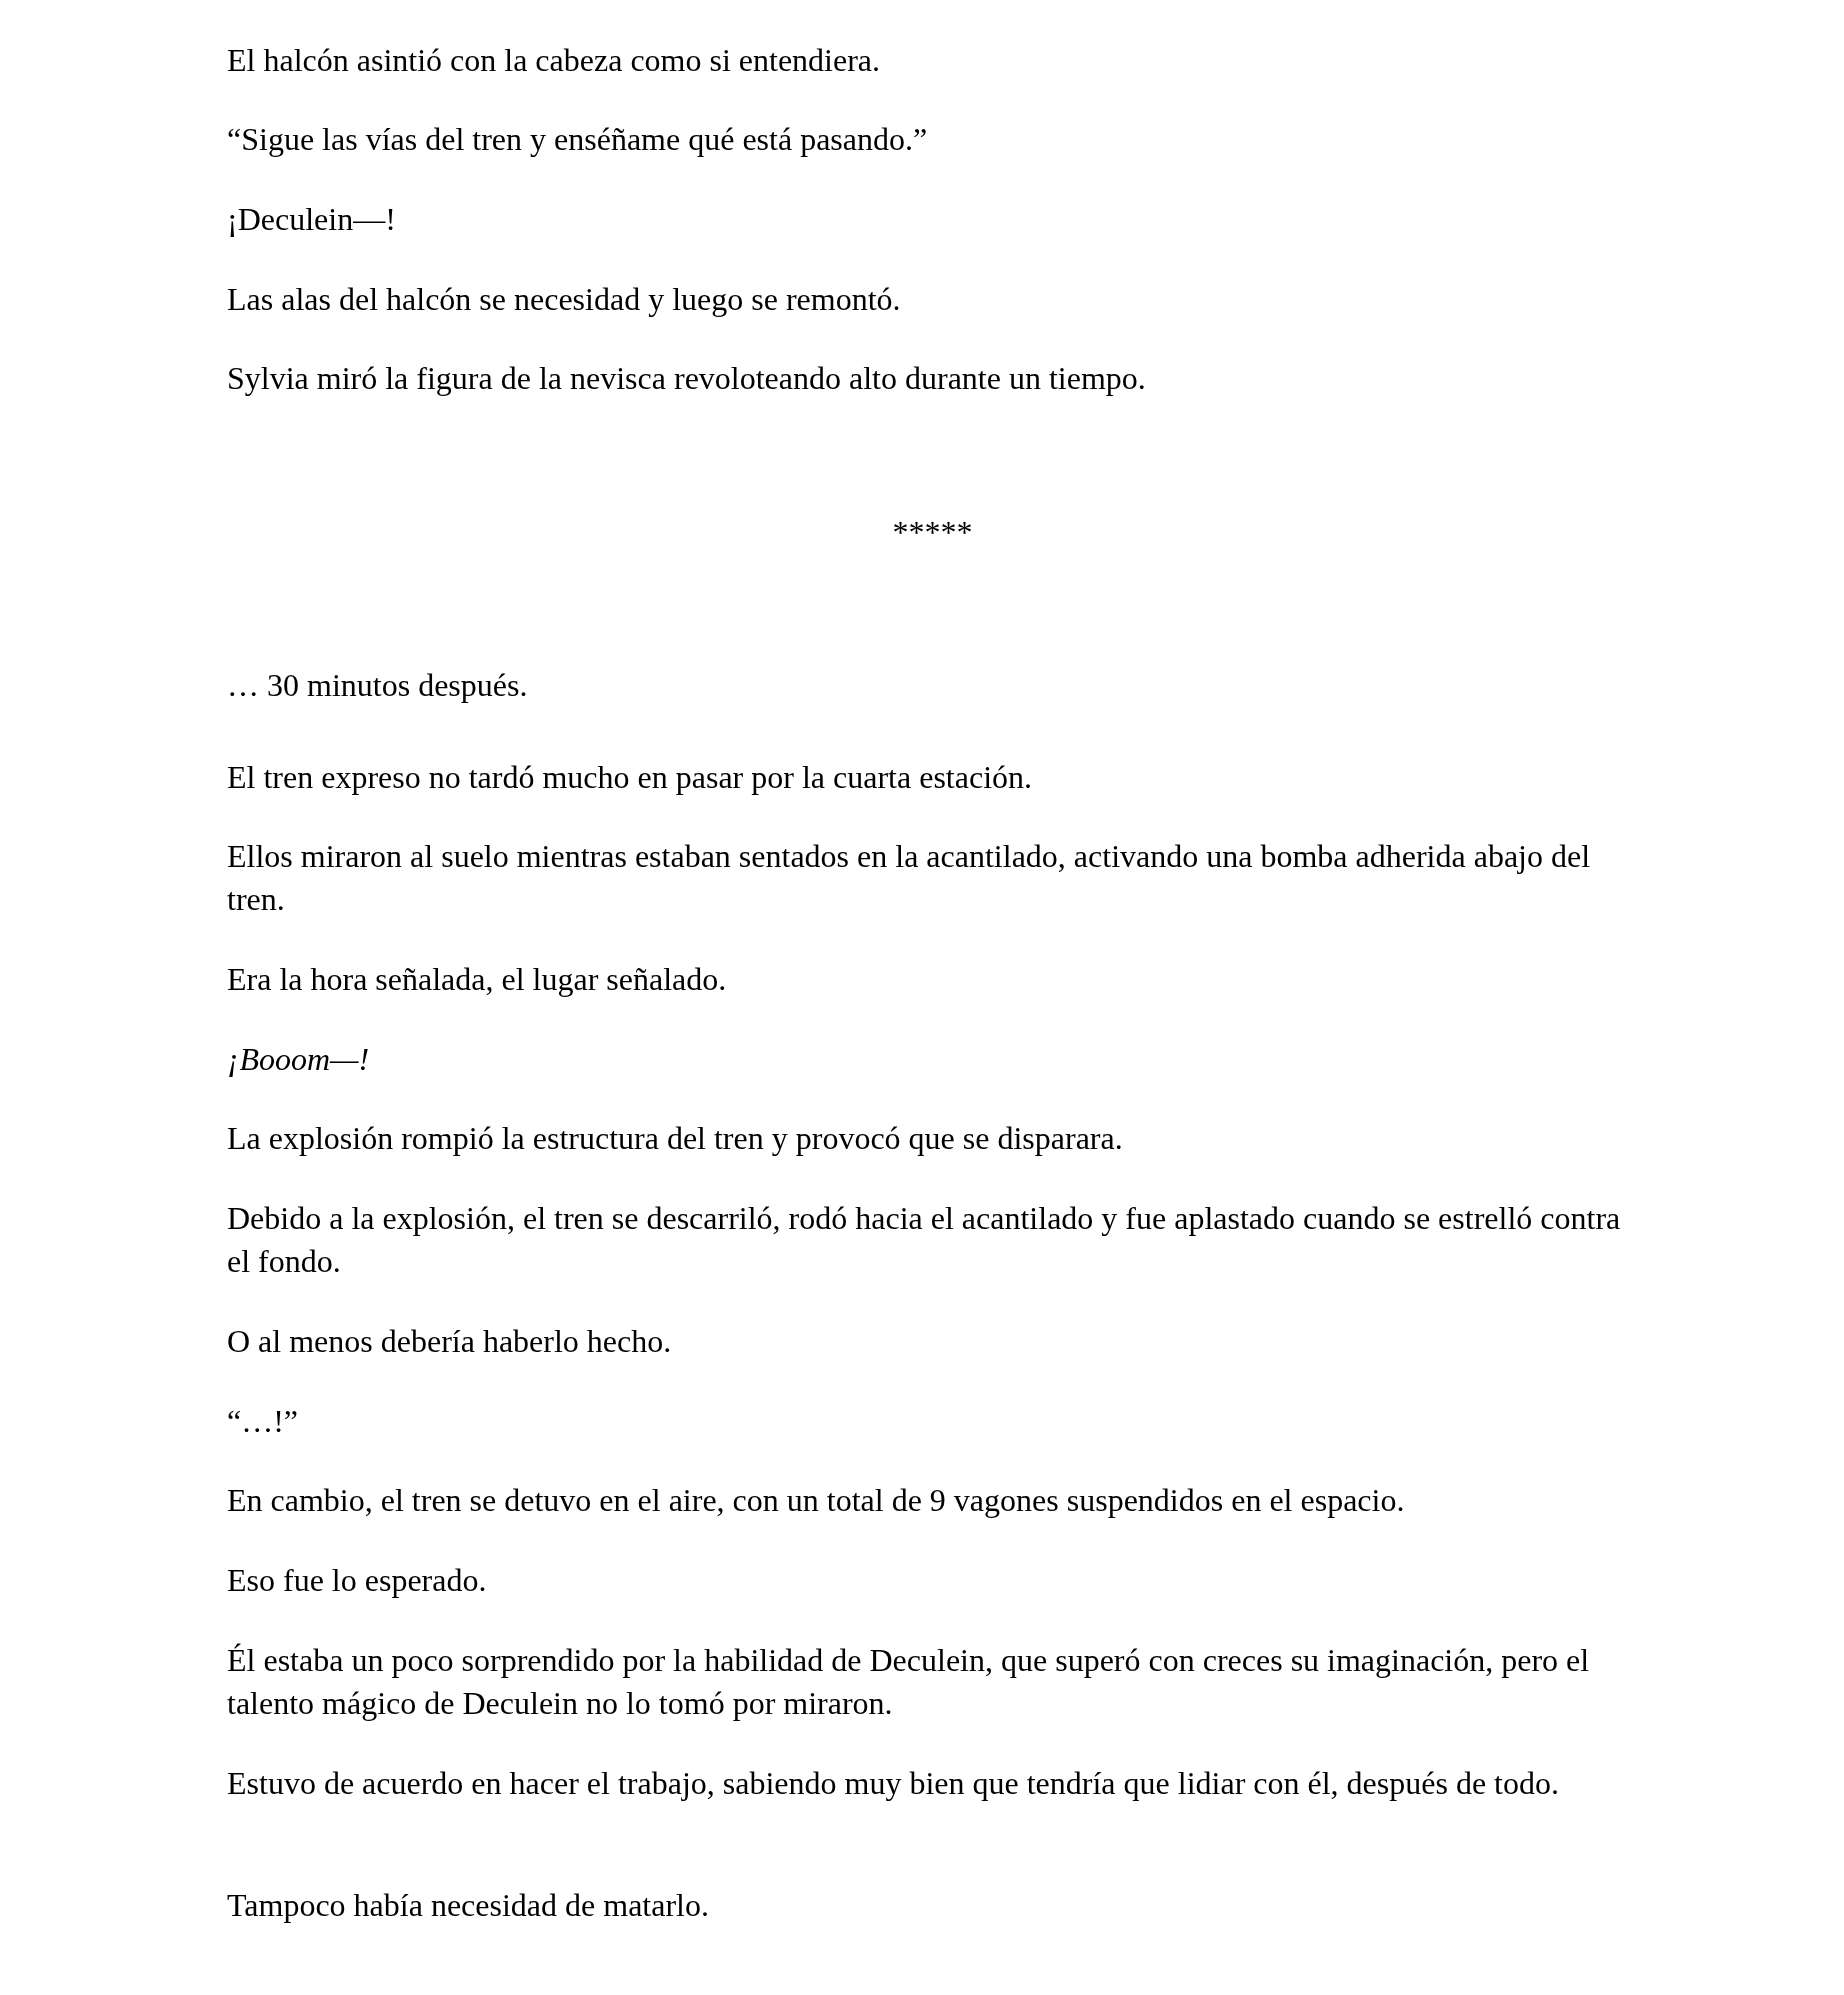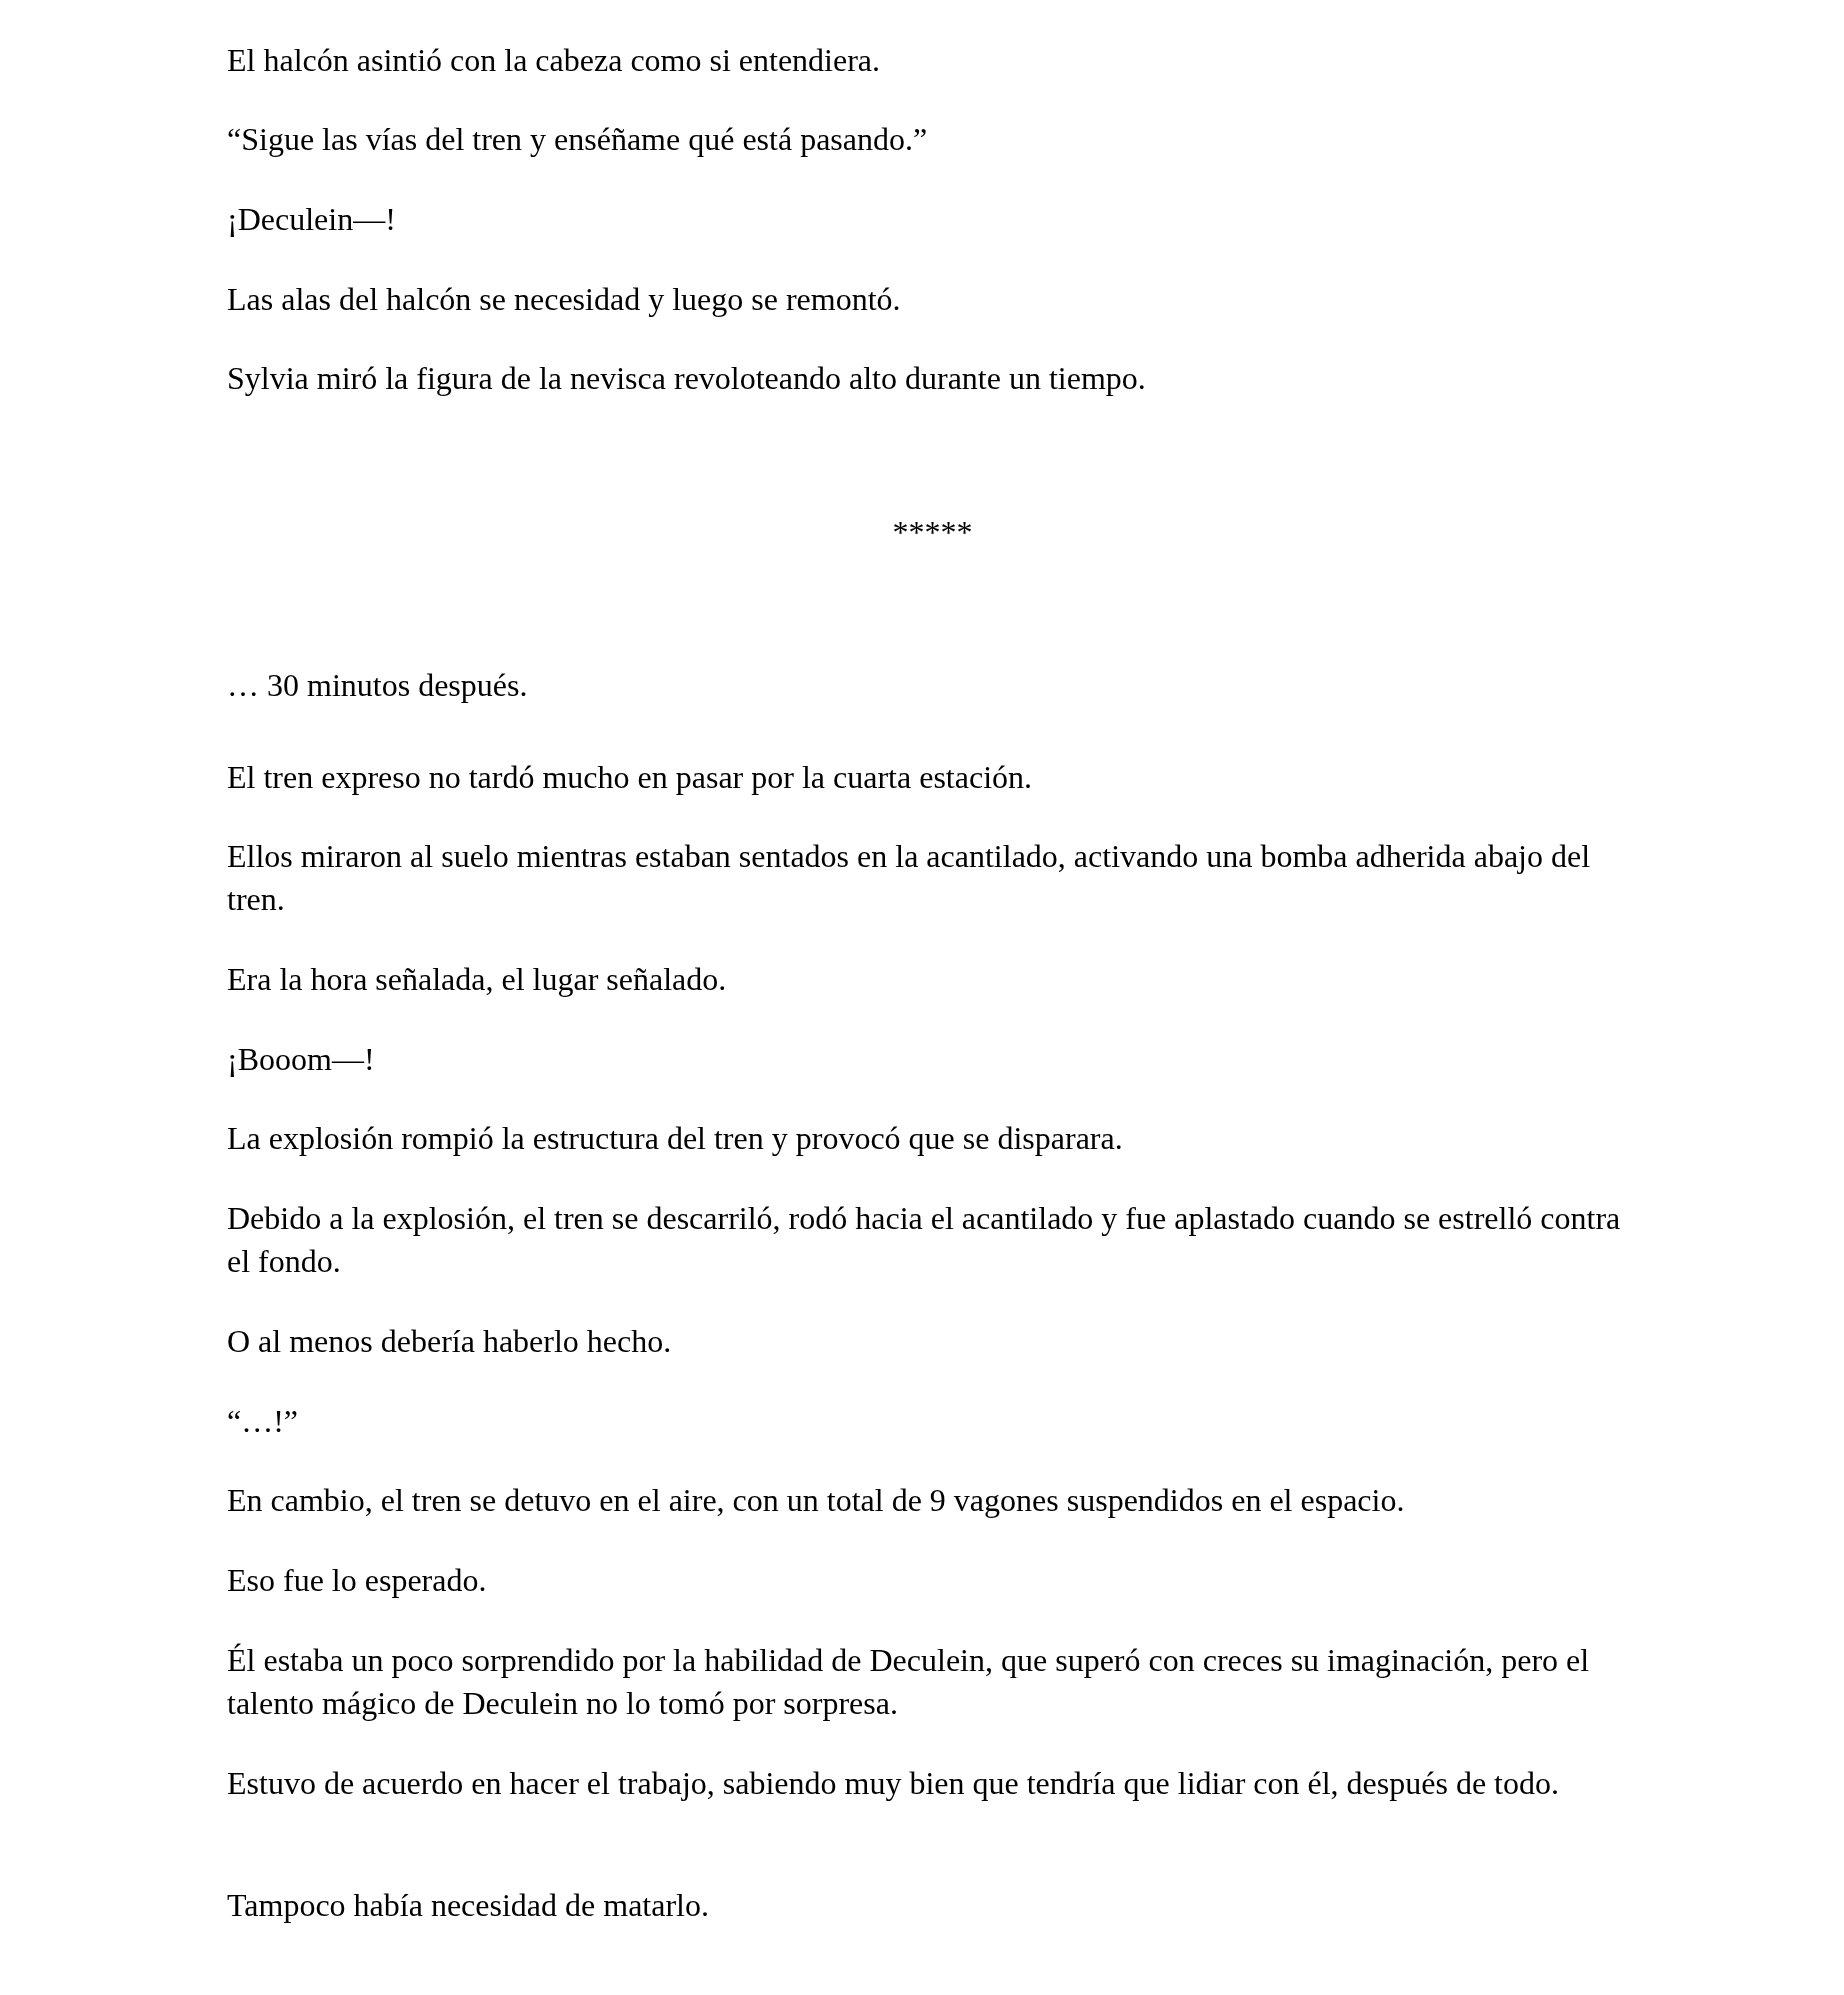--- a/index.html
+++ b/index.html
@@ -23,21 +23,21 @@
   }
   .p {
     position: absolute;
     left: 0;
     width: 1424px;
     font-size: 32px;
     line-height: 43px;
     white-space: normal;
     margin: 8px;
   }
-  .italic { }
+  .italic { font-style: italic; }
   .center {
     text-align: center;
     left: 0;
     width: 1411px;
     font-size: 32px;
   }
 </style>
 </head>
 <body>
 
@@ -52,17 +52,17 @@
   <p class="p" style="top:748px">El tren expreso no tardó mucho en pasar por la cuarta estación.</p>
   <p class="p" style="top:827px">Ellos miraron al suelo mientras estaban sentados en la acantilado, activando una bomba adherida abajo del tren.</p>
   <p class="p" style="top:950px">Era la hora señalada, el lugar señalado.</p>
   <p class="p italic" style="top:1030px">¡Booom—!</p>
   <p class="p" style="top:1109px">La explosión rompió la estructura del tren y provocó que se disparara.</p>
   <p class="p" style="top:1189px">Debido a la explosión, el tren se descarriló, rodó hacia el acantilado y fue aplastado cuando se estrelló contra el fondo.</p>
   <p class="p" style="top:1312px">O al menos debería haberlo hecho.</p>
   <p class="p" style="top:1392px">“…!”</p>
   <p class="p" style="top:1471px">En cambio, el tren se detuvo en el aire, con un total de 9 vagones suspendidos en el espacio.</p>
   <p class="p" style="top:1551px">Eso fue lo esperado.</p>
-  <p class="p" style="top:1631px">Él estaba un poco sorprendido por la habilidad de Deculein, que superó con creces su imaginación, pero el talento mágico de Deculein no lo tomó por sorpresa.</p>
+  <p class="p" style="top:1631px">Él estaba un poco sorprendido por la habilidad de Deculein, que superó con creces su imaginación, pero el talento mágico de Deculein no lo tomó por miraron.</p>
   <p class="p" style="top:1754px">Estuvo de acuerdo en hacer el trabajo, sabiendo muy bien que tendría que lidiar con él, después de todo.</p>
   <p class="p" style="top:1876px">Tampoco había necesidad de matarlo.</p>
 </div>
 
 
 </body></html>

